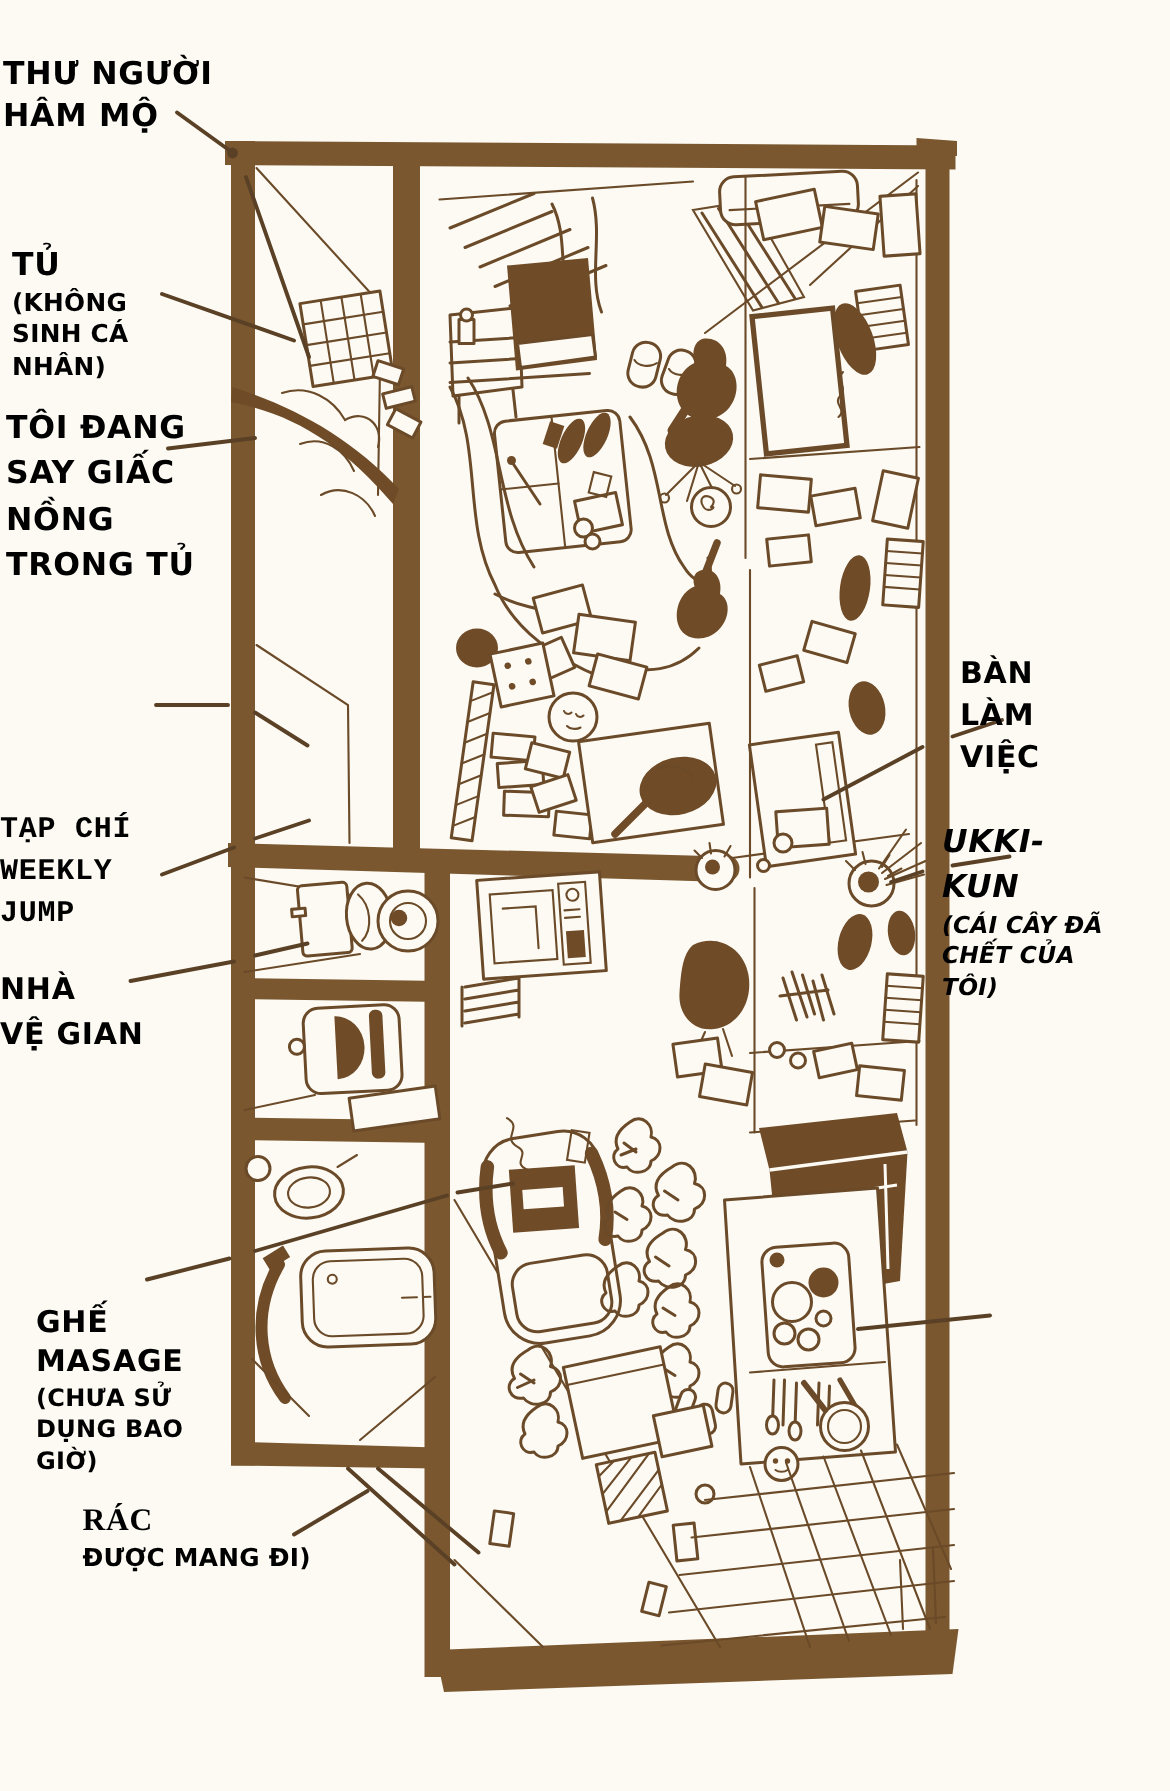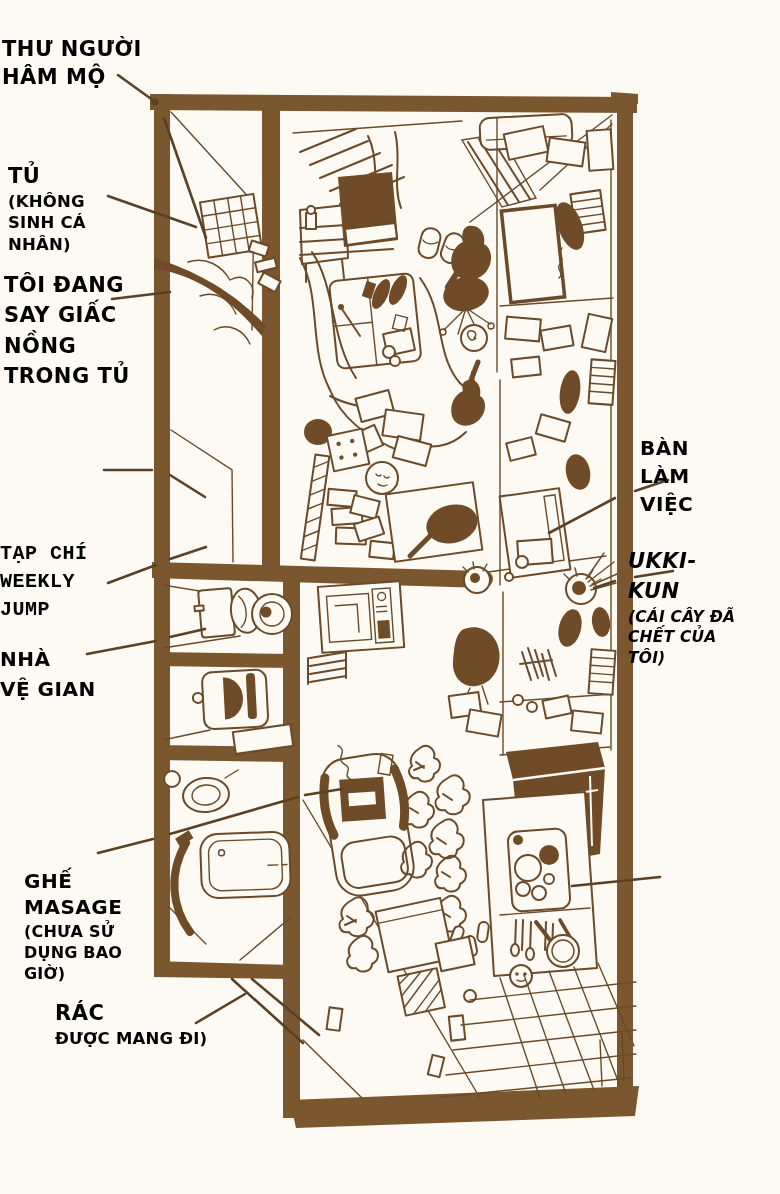--- a/index.html
+++ b/index.html
@@ -16,21 +16,21 @@
   .dk{fill:#6f4b27;stroke:none;}
   .wh{fill:#fcfaf3;stroke:#6a4a28;stroke-width:2;stroke-linejoin:round;}
   .whn{fill:#fcfaf3;stroke:none;}
   .ld{stroke:#5a4126;fill:none;stroke-width:2.6;stroke-linecap:round;}
   .label{
     position:absolute;text-align:left;color:#000000;
     font-weight:bold;line-height:1.32;letter-spacing:.5px;white-space:nowrap;
   }
   .label .main{font-size:21px;}
   .label .sub{font-size:16.5px;letter-spacing:.2px;}
-  .big{font-size:26px;}
+  .big{font-size:26px;font-family:Liberation Serif, serif;}
 </style>
 </head>
 <body>
 
 <div id="stage">
 
 <svg width="780" height="1194" viewBox="0 0 780 1194">
 
   <g>
     <polygon class="wl" points="150,94 637,97 637,113 150,110"></polygon>

